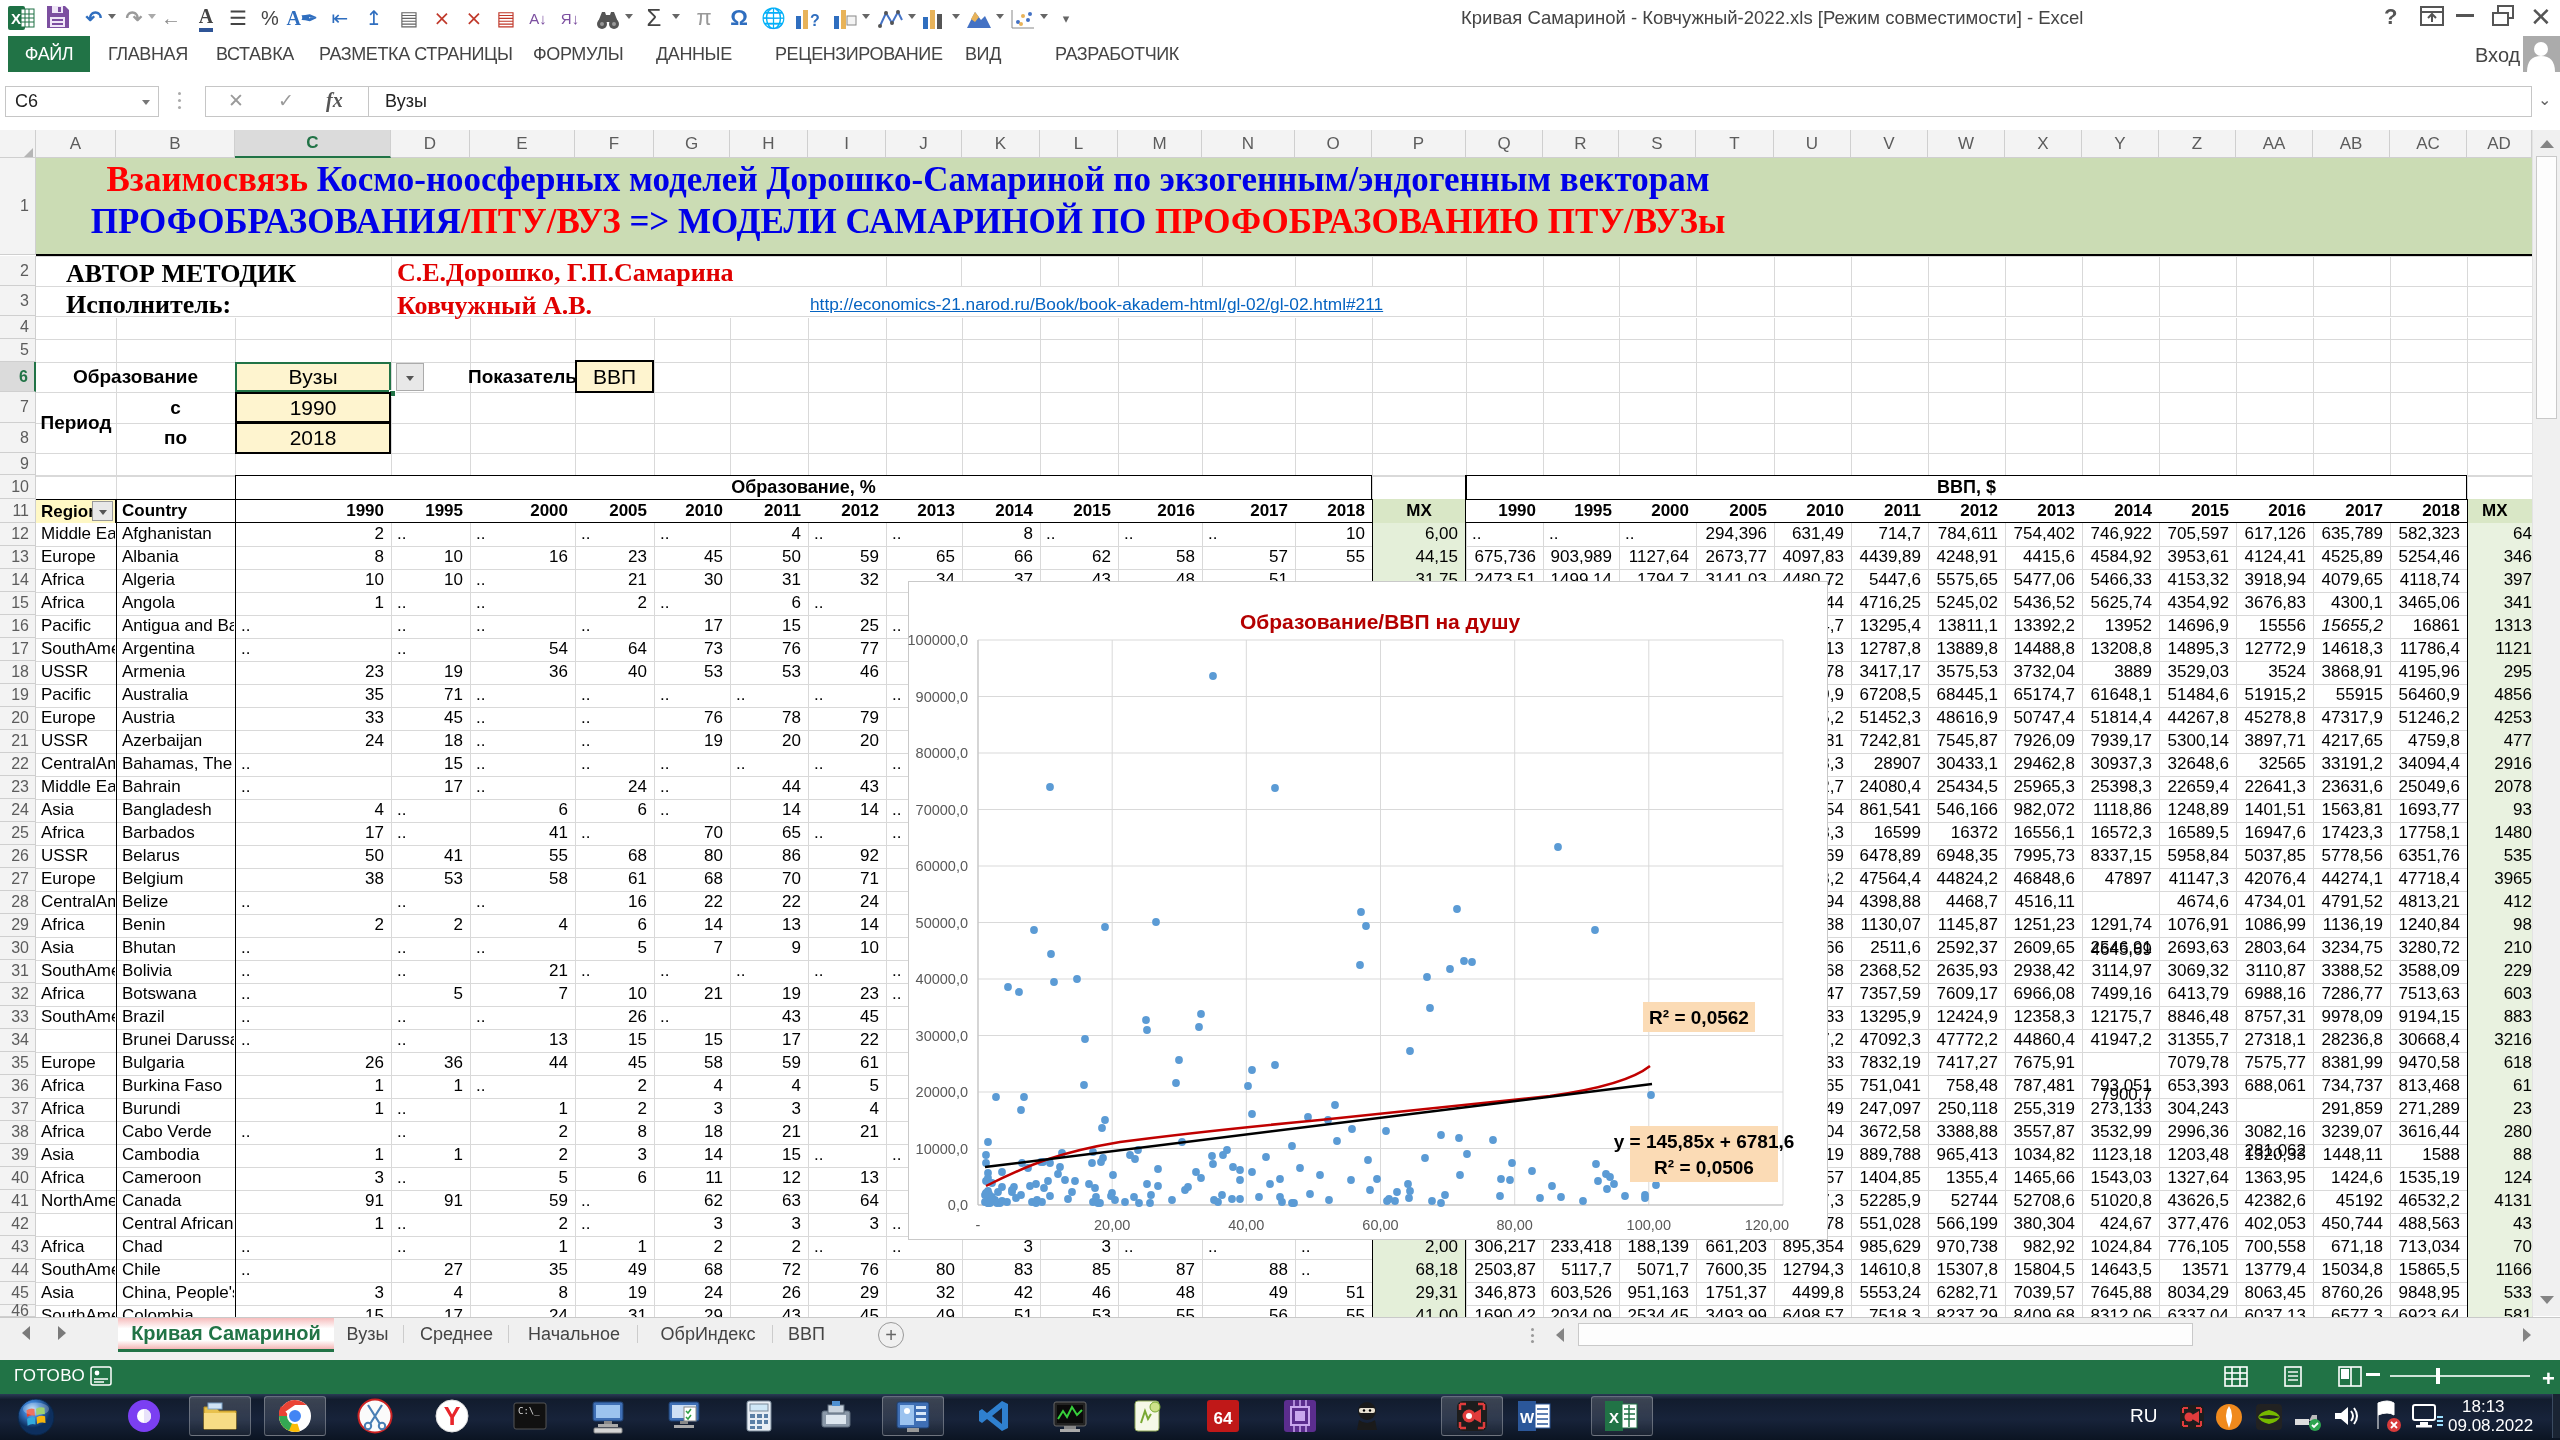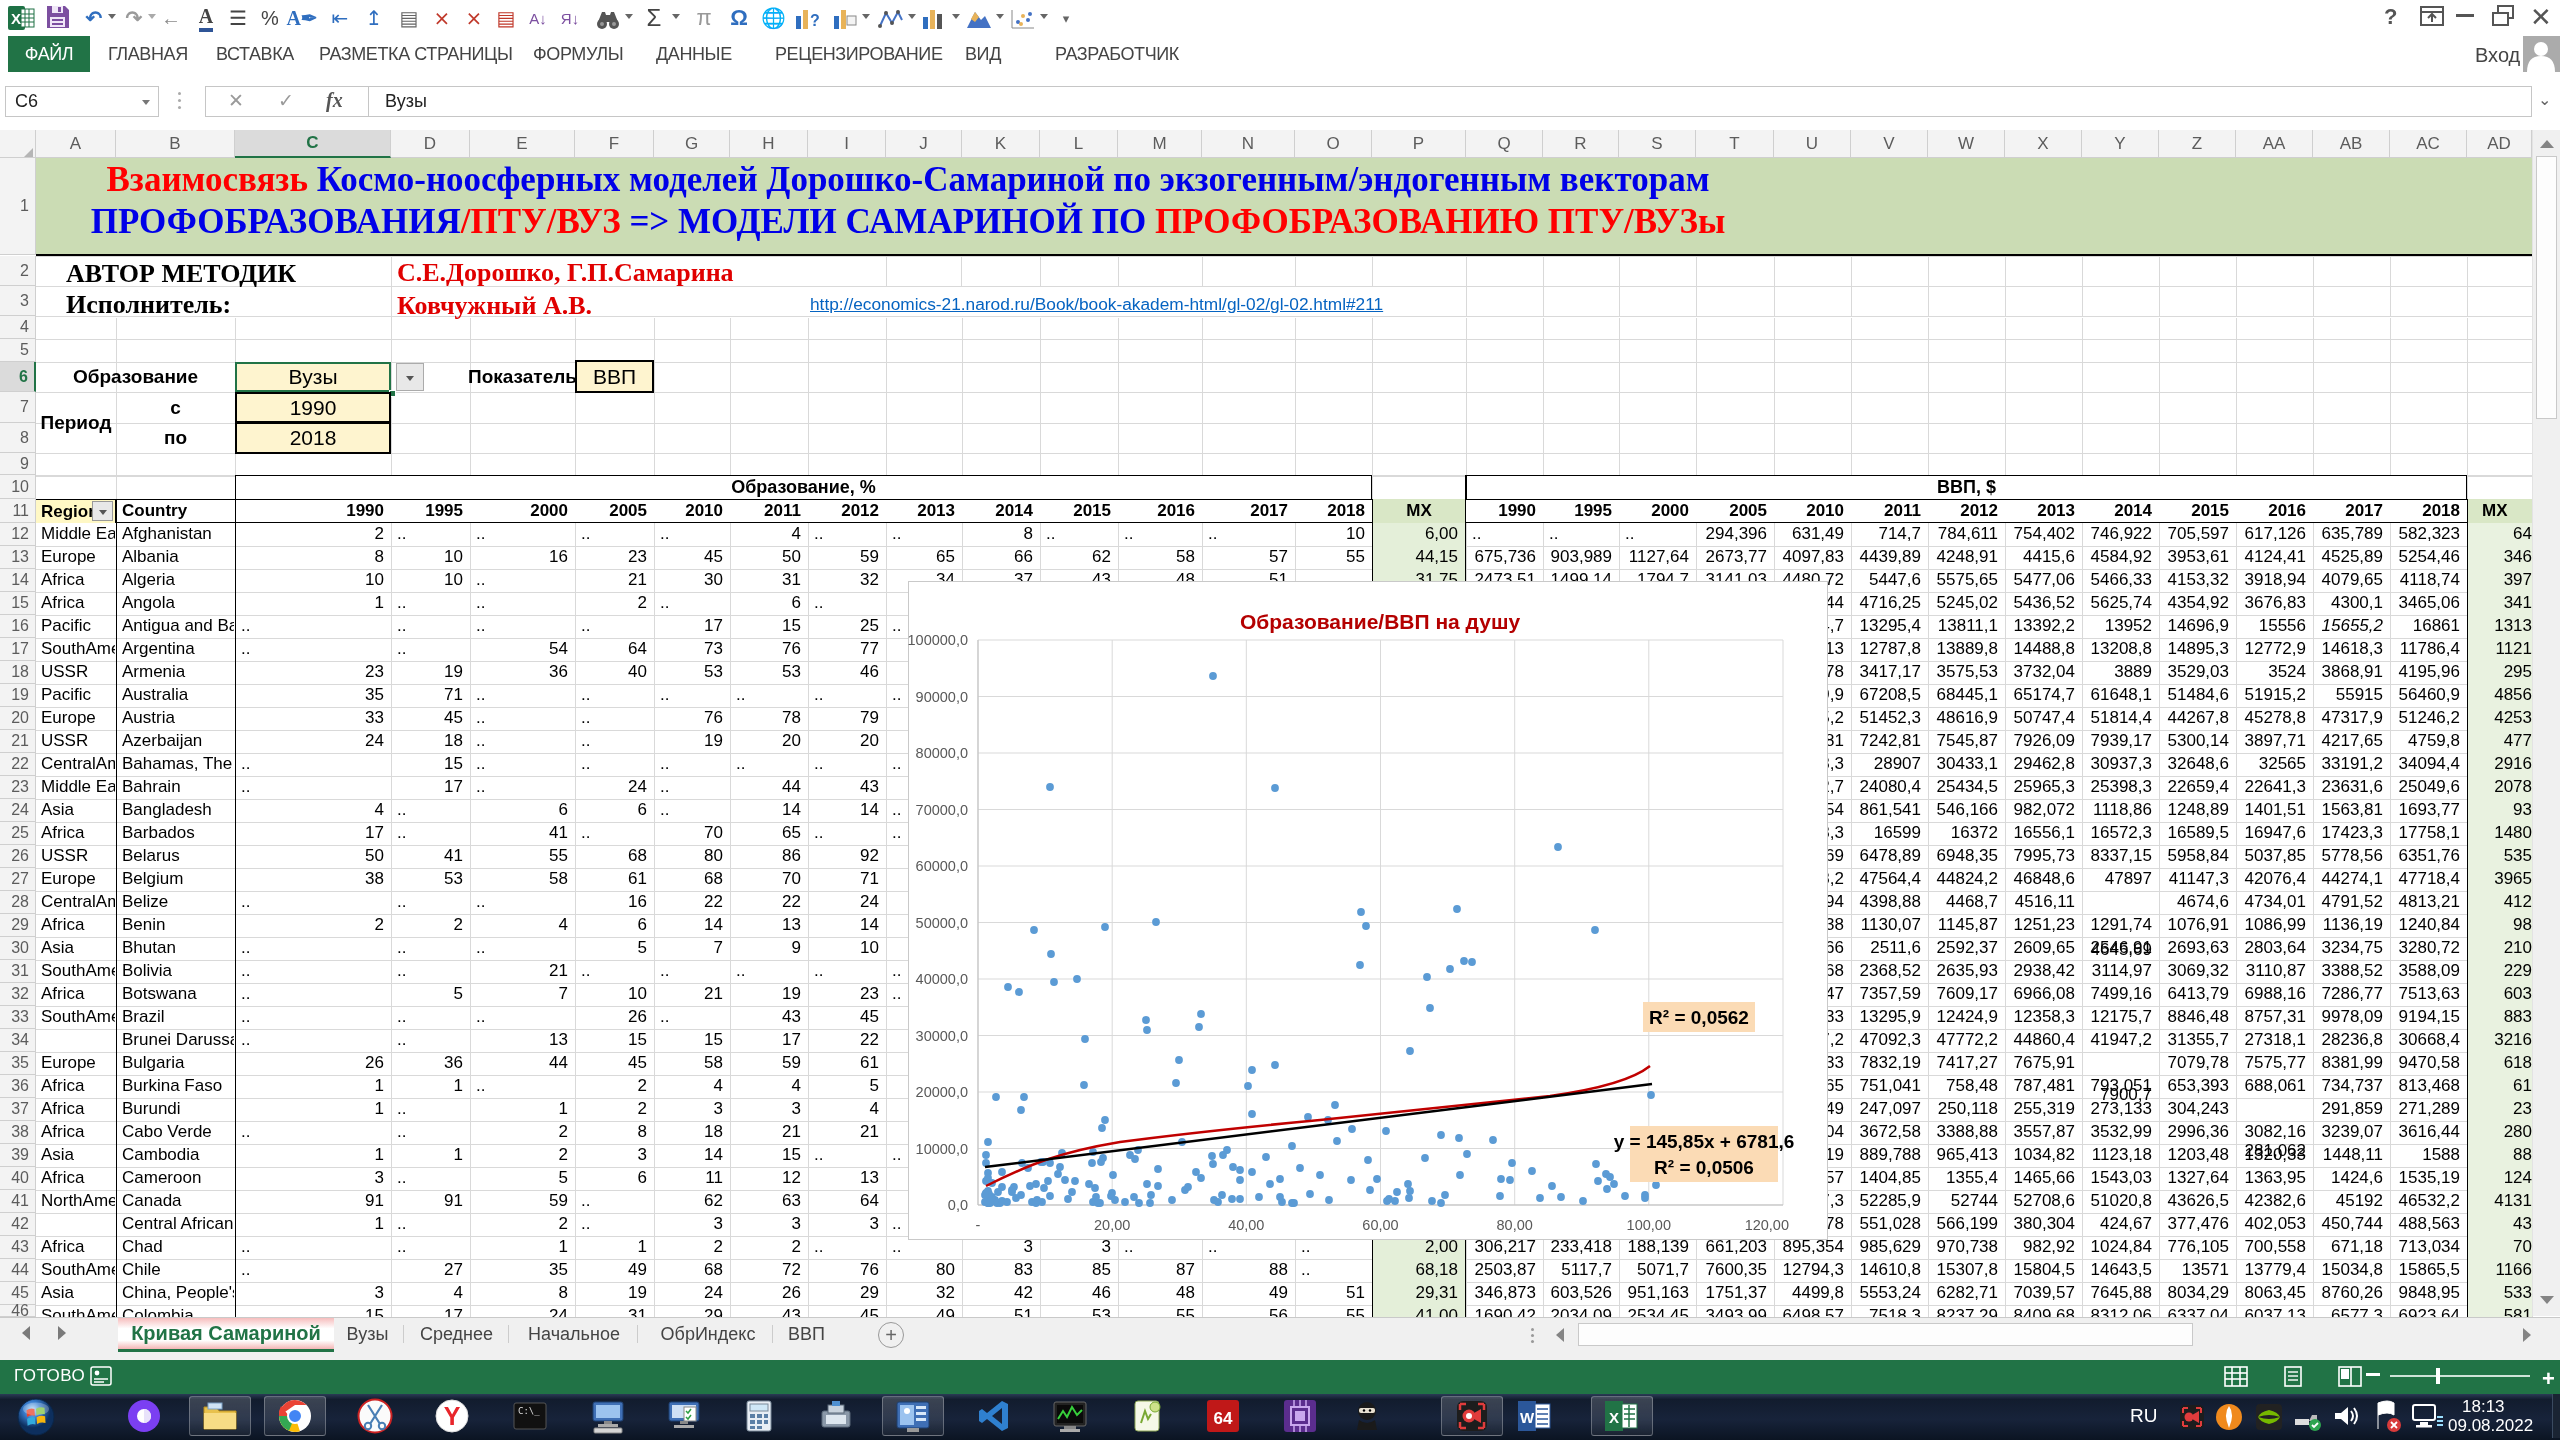--- a/index.html
+++ b/index.html
@@ -118,20 +118,21 @@
       <line x1="2" y1="20" x2="24" y2="20" stroke="#888"></line>
       <circle cx="8" cy="14" r="2" fill="#4472C4"></circle>
       <circle cx="13" cy="8" r="2" fill="#E8B359"></circle>
       <circle cx="18" cy="12" r="2" fill="#4472C4"></circle>
       <circle cx="11" cy="16" r="2" fill="#E8B359"></circle>
       <circle cx="20" cy="6" r="2" fill="#4472C4"></circle>
     </svg>
     <div class="dd" style="left:1040px;"></div>
   <div class="qi" style="left:1052px;font-size:13px;color:#666;">▾</div>
 
+  <div class="abs" style="left:1461px;top:7px;width:700px;font-size:18.5px;color:#444;">Кривая Самариной - Ковчужный-2022.xls  [Режим совместимости] - Excel</div>
 
   <div class="abs" style="left:2384px;top:4px;font-size:22px;color:#555;font-weight:bold;">?</div>
   <svg class="abs" style="left:2420px;top:6px" width="24" height="20" viewBox="0 0 24 20">
       <rect x="1" y="1" width="22" height="18" fill="none" stroke="#555" stroke-width="2"></rect>
       <line x1="1" y1="6" x2="23" y2="6" stroke="#555" stroke-width="2"></line>
       <path d="M12 16 V9 M8 12 l4 -4 4 4" stroke="#555" stroke-width="2" fill="none"></path>
     </svg>
   <div class="abs" style="left:2456px;top:14px;width:18px;height:3px;background:#555;"></div>
   <svg class="abs" style="left:2492px;top:5px" width="22" height="22" viewBox="0 0 22 22">
       <rect x="6" y="1" width="15" height="12" fill="none" stroke="#555" stroke-width="2"></rect>

